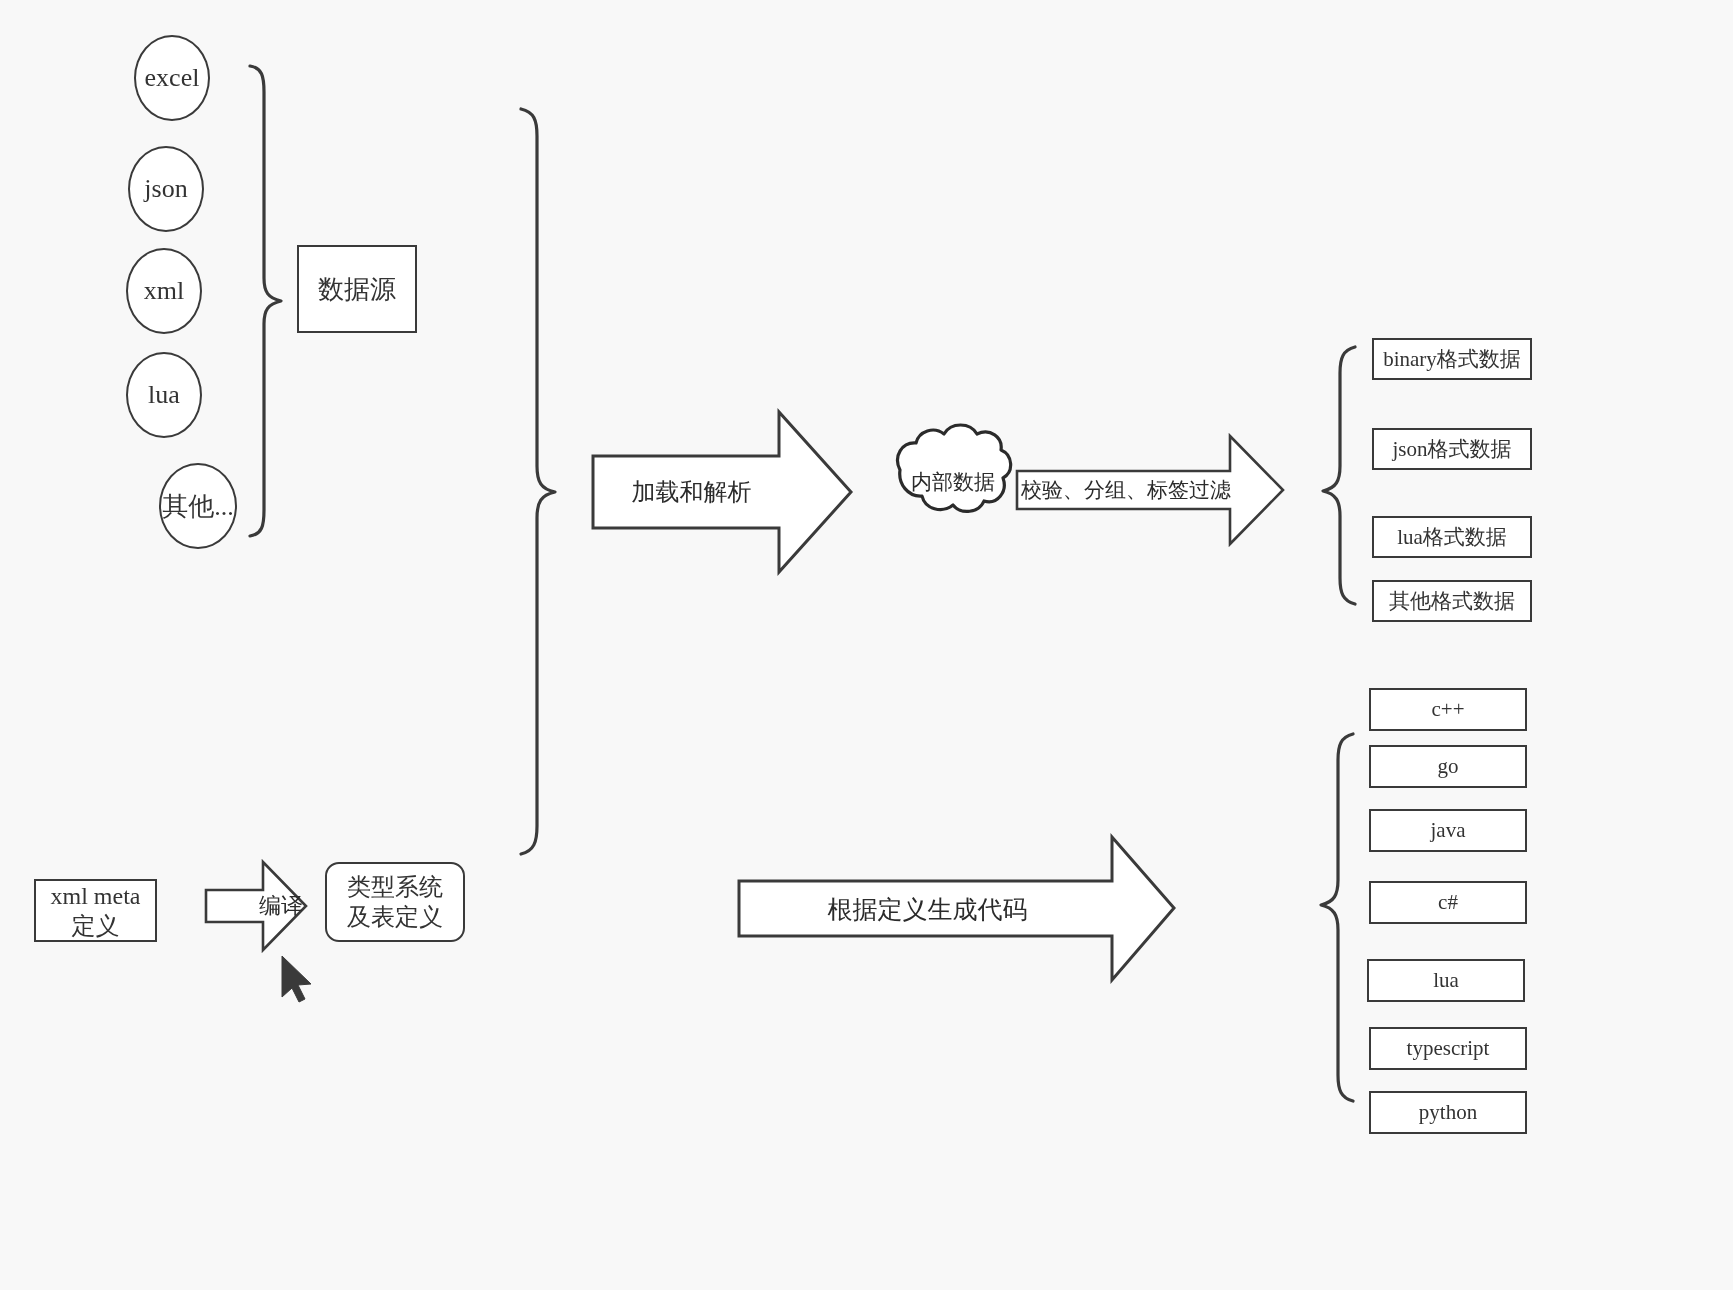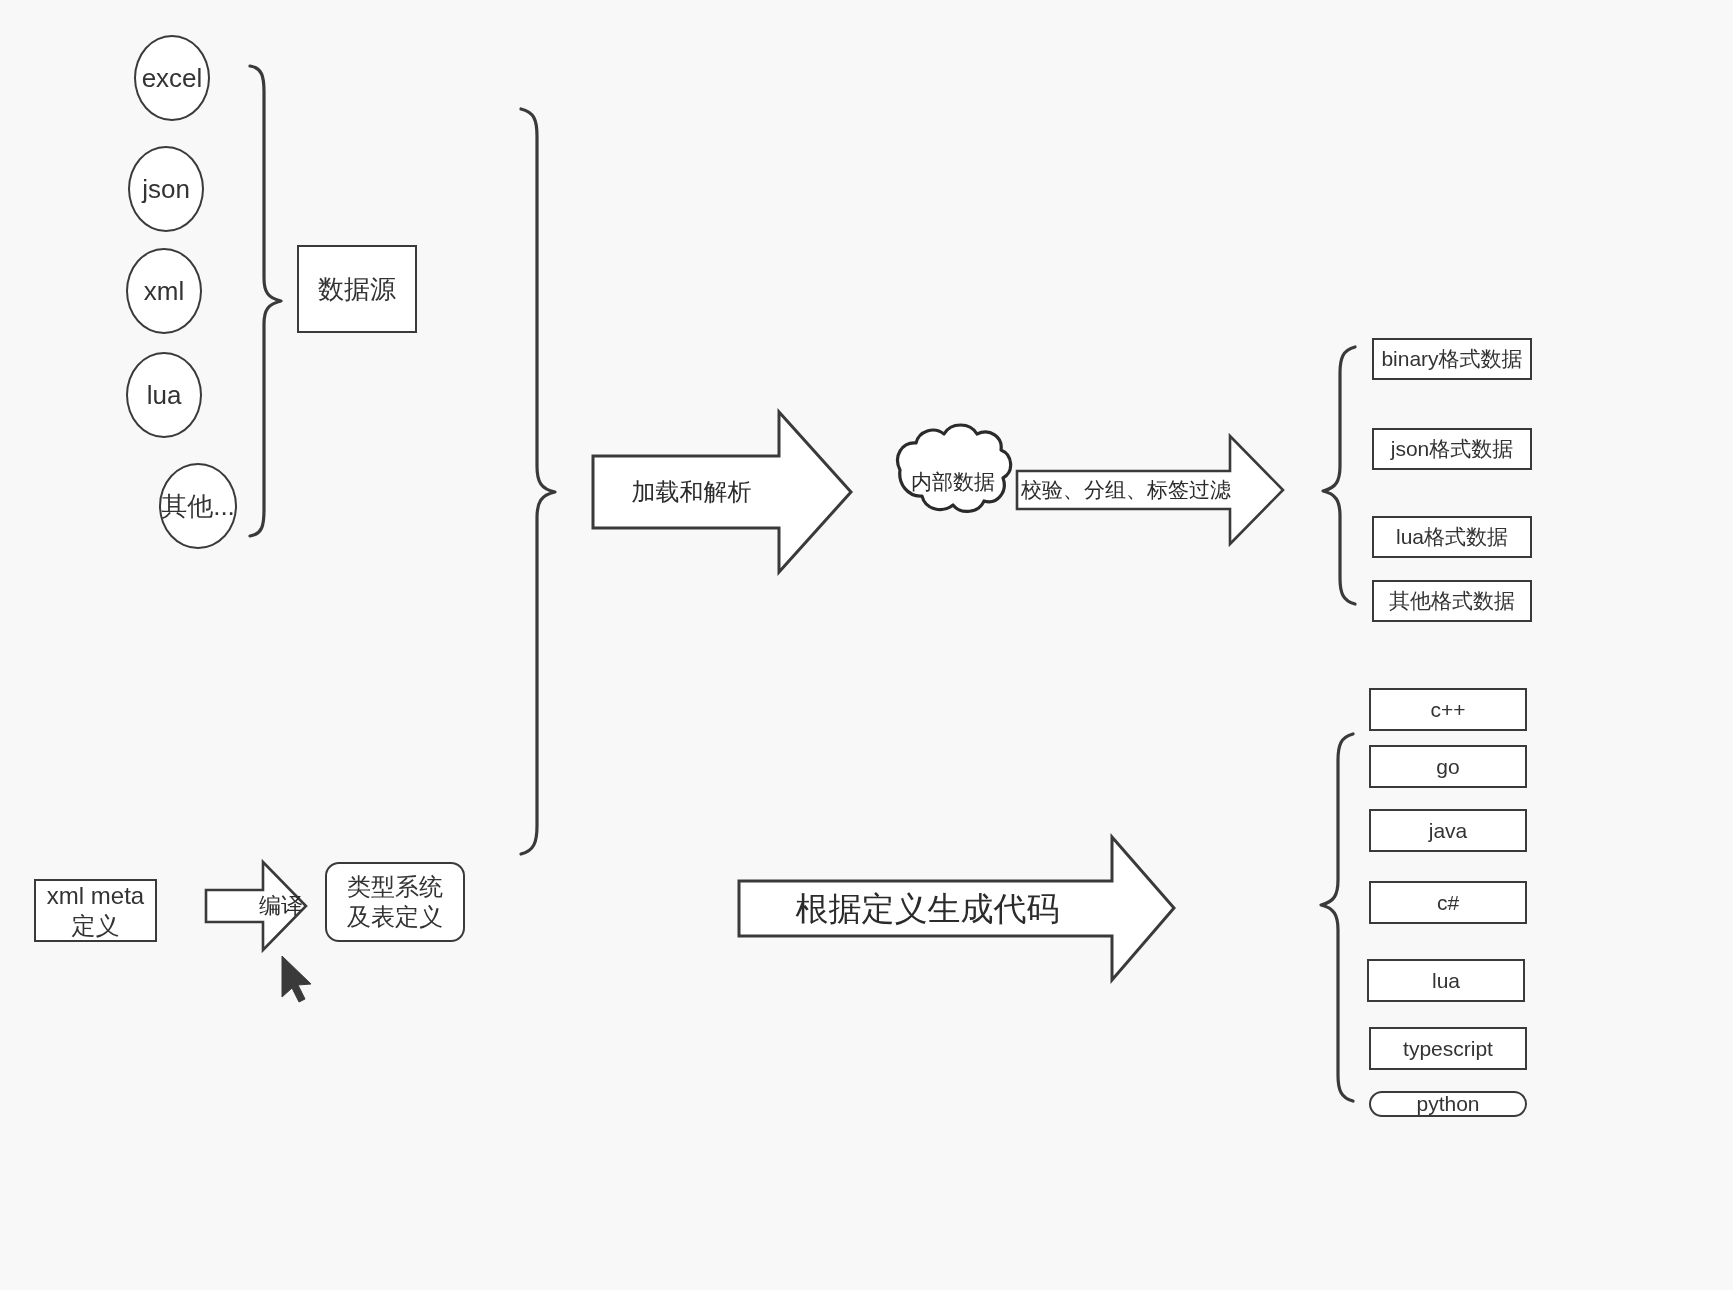--- a/index.html
+++ b/index.html
@@ -6,29 +6,29 @@
   html,body{margin:0;padding:0;}
   body{
     width:1733px;height:1290px;
     background:#f8f8f8;
     font-family:"Liberation Sans","DejaVu Sans",sans-serif;
     position:relative;
     overflow:hidden;
     color:#2b2b2b;
   }
   #canvas{position:absolute;left:0;top:0;width:1733px;height:1290px;}
-  .node{position:absolute;box-sizing:border-box;display:flex;align-items:center;justify-content:center;text-align:center;background:#fff;color:#333;}
+  .node{position:absolute;box-sizing:border-box;display:flex;align-items:center;justify-content:center;text-align:center;background:#fff;color:#333;font-family:Liberation Serif, serif;}
   .rect{border:2.5px solid #3a3a3a;}
   .rect-round{border:2.5px solid #3a3a3a;border-radius:14px;}
   .ellipse{border:2.5px solid #3a3a3a;border-radius:50%;}
   .lbl{position:absolute;display:flex;align-items:center;justify-content:center;text-align:center;pointer-events:none;}
   .cloud-text{position:absolute;display:flex;align-items:center;justify-content:center;text-align:center;}
   .svg-layer{position:absolute;left:0;top:0;width:1733px;height:1290px;overflow:visible;}
   .fs26{font-size:26px;}
-  .fs25{font-size:33px;}
+  .fs25{font-size:25px;}
   .fs24{font-size:24px;}
   .fs23{font-size:21px;}
   .fs22{font-size:22px;}
   .lh{line-height:1.25;}
 </style>
 </head>
 <body>
 
 <div id="canvas">
 
@@ -162,17 +162,17 @@
   </div>
   <div class="node rect fs23" style="left:1369px;top:881px;width:158px;height:43px;">
     <span>c#</span>
   </div>
   <div class="node rect fs23" style="left:1367px;top:959px;width:158px;height:43px;">
     <span>lua</span>
   </div>
   <div class="node rect fs23" style="left:1369px;top:1027px;width:158px;height:43px;">
     <span>typescript</span>
   </div>
-  <div class="node rect fs23" style="left:1369px;top:1091px;width:158px;height:26px;border-radius:15px;">
+  <div class="node rect fs23" style="left:1369px;top:1091px;width:158px;height:43px;">
     <span>python</span>
   </div>
 
 </div>
 
 </body></html>

